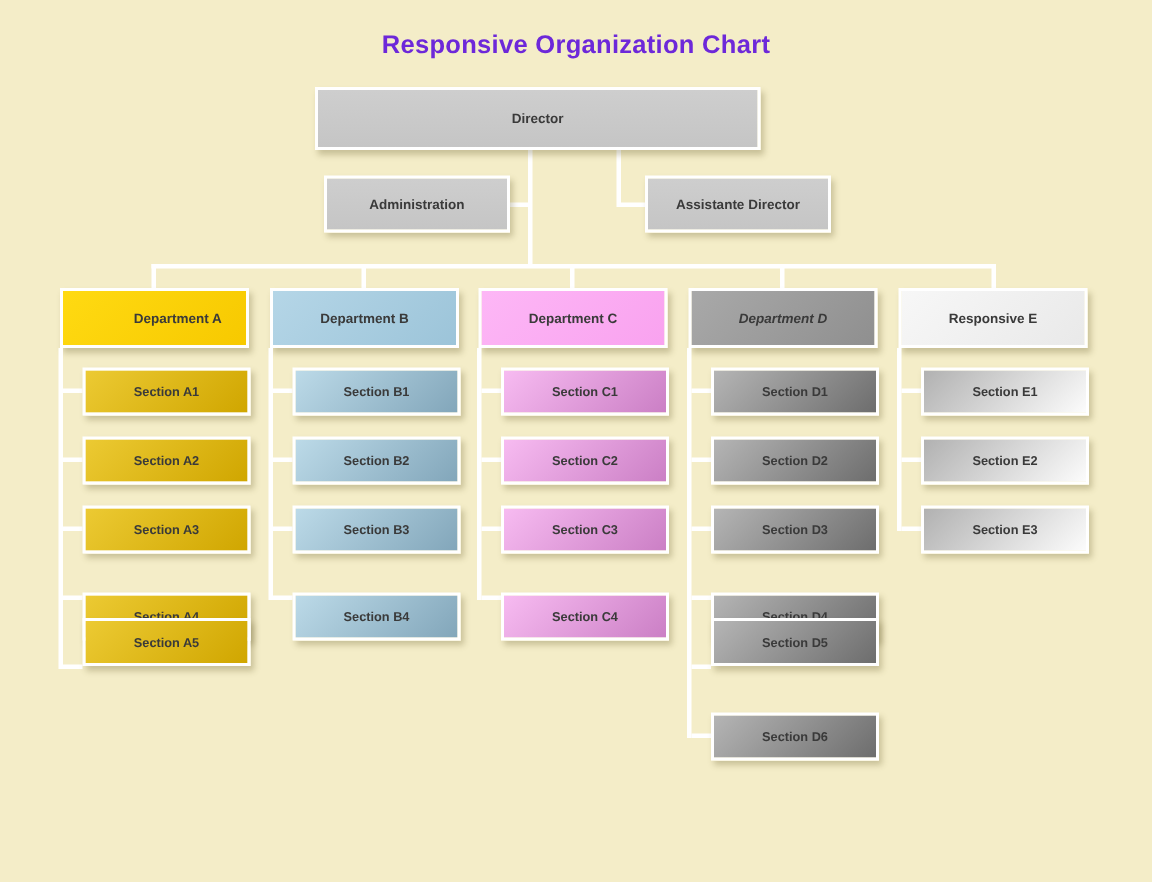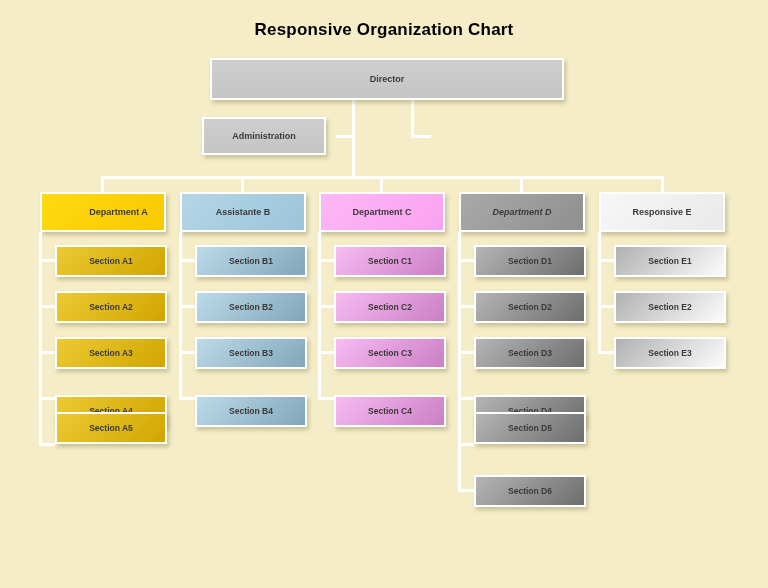--- a/index.html
+++ b/index.html
@@ -1,27 +1,27 @@
 <!DOCTYPE html>
 <html><head>
 <meta charset="utf-8">
 <style>
   html,body{margin:0;padding:0;}
   body{width:768px;height:588px;overflow:hidden;font-family:"Liberation Sans",sans-serif;}
   .stage{position:relative;width:768px;height:588px;background:#f4edc8;}
   .title{position:absolute;left:0;top:20px;width:768px;margin:0;text-align:center;
-         font-size:17px;font-weight:700;color:#000000;letter-spacing:.2px;}
+         font-size:17px;font-weight:700;color:#6d28d9;letter-spacing:.2px;}
   
   .box{position:absolute;box-sizing:border-box;border:2px solid #ffffff;
        box-shadow:2px 3px 4px rgba(90,80,30,.28);
        display:flex;align-items:center;justify-content:center;
        font-size:9px;font-weight:700;color:#3a3a3a;text-align:center;}
   
-  .director{left:210px;top:58px;width:354px;height:42px;background:linear-gradient(180deg,#cecece,#c5c5c5);}
-  .admin{left:202px;top:117px;width:124px;height:38px;background:linear-gradient(180deg,#cecece,#c5c5c5);}
+  .director{left:210px;top:58px;width:297px;height:42px;background:linear-gradient(180deg,#cecece,#c5c5c5);}
+  .admin{left:216px;top:117px;width:124px;height:38px;background:linear-gradient(180deg,#cecece,#c5c5c5);}
   .asst{left:430px;top:117px;width:124px;height:38px;background:linear-gradient(180deg,#cecece,#c5c5c5);}
   
   .line{position:absolute;background:#ffffff;}
   .drop-director{left:352px;top:99px;width:3px;height:79px;}
   .branch-admin{left:336px;top:135px;width:16px;height:3px;}
   .drop-asst{left:411px;top:99px;width:3px;height:39px;}
   .branch-asst{left:413px;top:135px;width:18px;height:3px;}
   .bus{left:101px;top:176px;width:563px;height:3px;}
   .dstub{top:176px;width:3px;height:16px;}
   .dstub-a{left:101px;} .dstub-b{left:241px;} .dstub-c{left:380px;} .dstub-d{left:520px;} .dstub-e{left:661px;}
@@ -60,38 +60,39 @@
   <div class="line branch-asst"></div>
   <div class="line bus"></div>
   <div class="line dstub dstub-a"></div>
   <div class="line dstub dstub-b"></div>
   <div class="line dstub dstub-c"></div>
   <div class="line dstub dstub-d"></div>
   <div class="line dstub dstub-e"></div>
 
   <div class="box director">Director</div>
   <div class="box admin">Administration</div>
+  <div class="box asst">Assistante Director</div>
 
   <div class="column col-a">
     <div class="box dept dept-a">Department A</div>
     <div class="spine"></div>
     <div class="stub s1"></div>
     <div class="stub s2"></div>
     <div class="stub s3"></div>
     <div class="stub s4"></div>
     <div class="stub s5"></div>
     <div class="box section sec-a r1">Section A1</div>
     <div class="box section sec-a r2">Section A2</div>
     <div class="box section sec-a r3">Section A3</div>
     <div class="box section sec-a r4">Section A4</div>
     <div class="box section sec-a r5">Section A5</div>
   </div>
 
   <div class="column col-b">
-    <div class="box dept dept-b">Assistante B</div>
+    <div class="box dept dept-b">Department B</div>
     <div class="spine"></div>
     <div class="stub s1"></div>
     <div class="stub s2"></div>
     <div class="stub s3"></div>
     <div class="stub s4"></div>
     <div class="box section sec-b r1">Section B1</div>
     <div class="box section sec-b r2">Section B2</div>
     <div class="box section sec-b r3">Section B3</div>
     <div class="box section sec-b r4">Section B4</div>
   </div>

